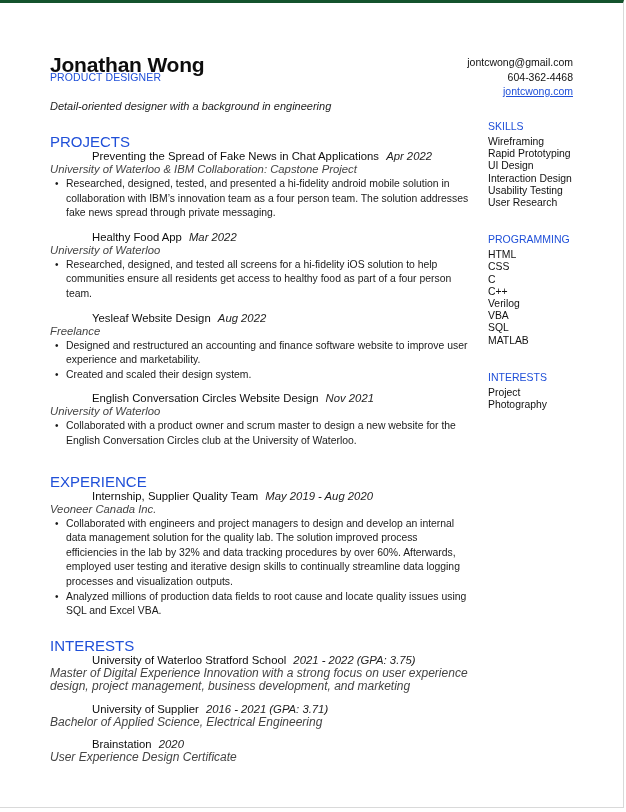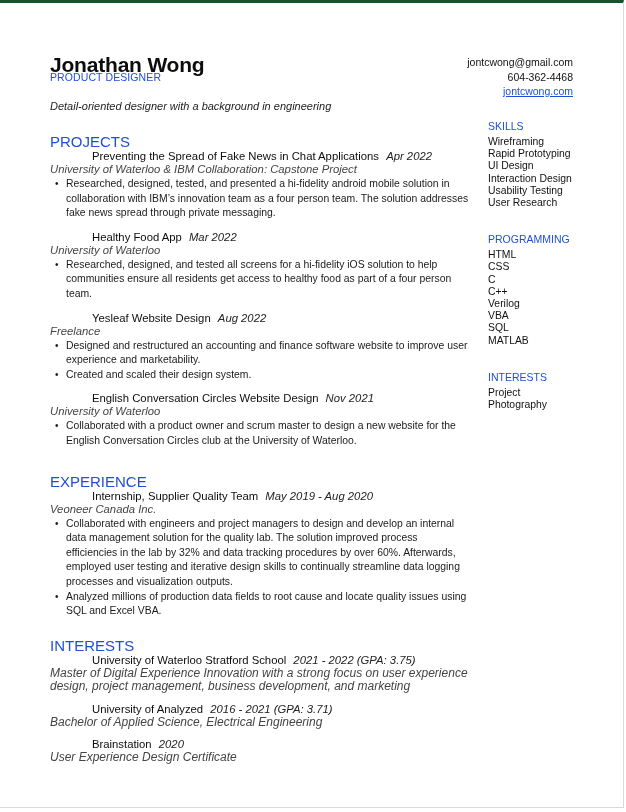--- a/index.html
+++ b/index.html
@@ -229,21 +229,21 @@
       <div class="edu-entry" style="width:450px;">
         <div class="entry-head">
           <span class="title">University of Waterloo Stratford School</span>
           <span class="date">2021 - 2022 (GPA: 3.75)</span>
         </div>
         <div class="entry-sub">Master of Digital Experience Innovation with a strong focus on user experience design, project management, business development, and marketing</div>
       </div>
 
       <div class="edu-entry">
         <div class="entry-head">
-          <span class="title">University of Analyzed</span>
+          <span class="title">University of Supplier</span>
           <span class="date">2016 - 2021 (GPA: 3.71)</span>
         </div>
         <div class="entry-sub">Bachelor of Applied Science, Electrical Engineering</div>
       </div>
 
       <div class="edu-entry">
         <div class="entry-head">
           <span class="title">Brainstation</span>
           <span class="date">2020</span>
         </div>

